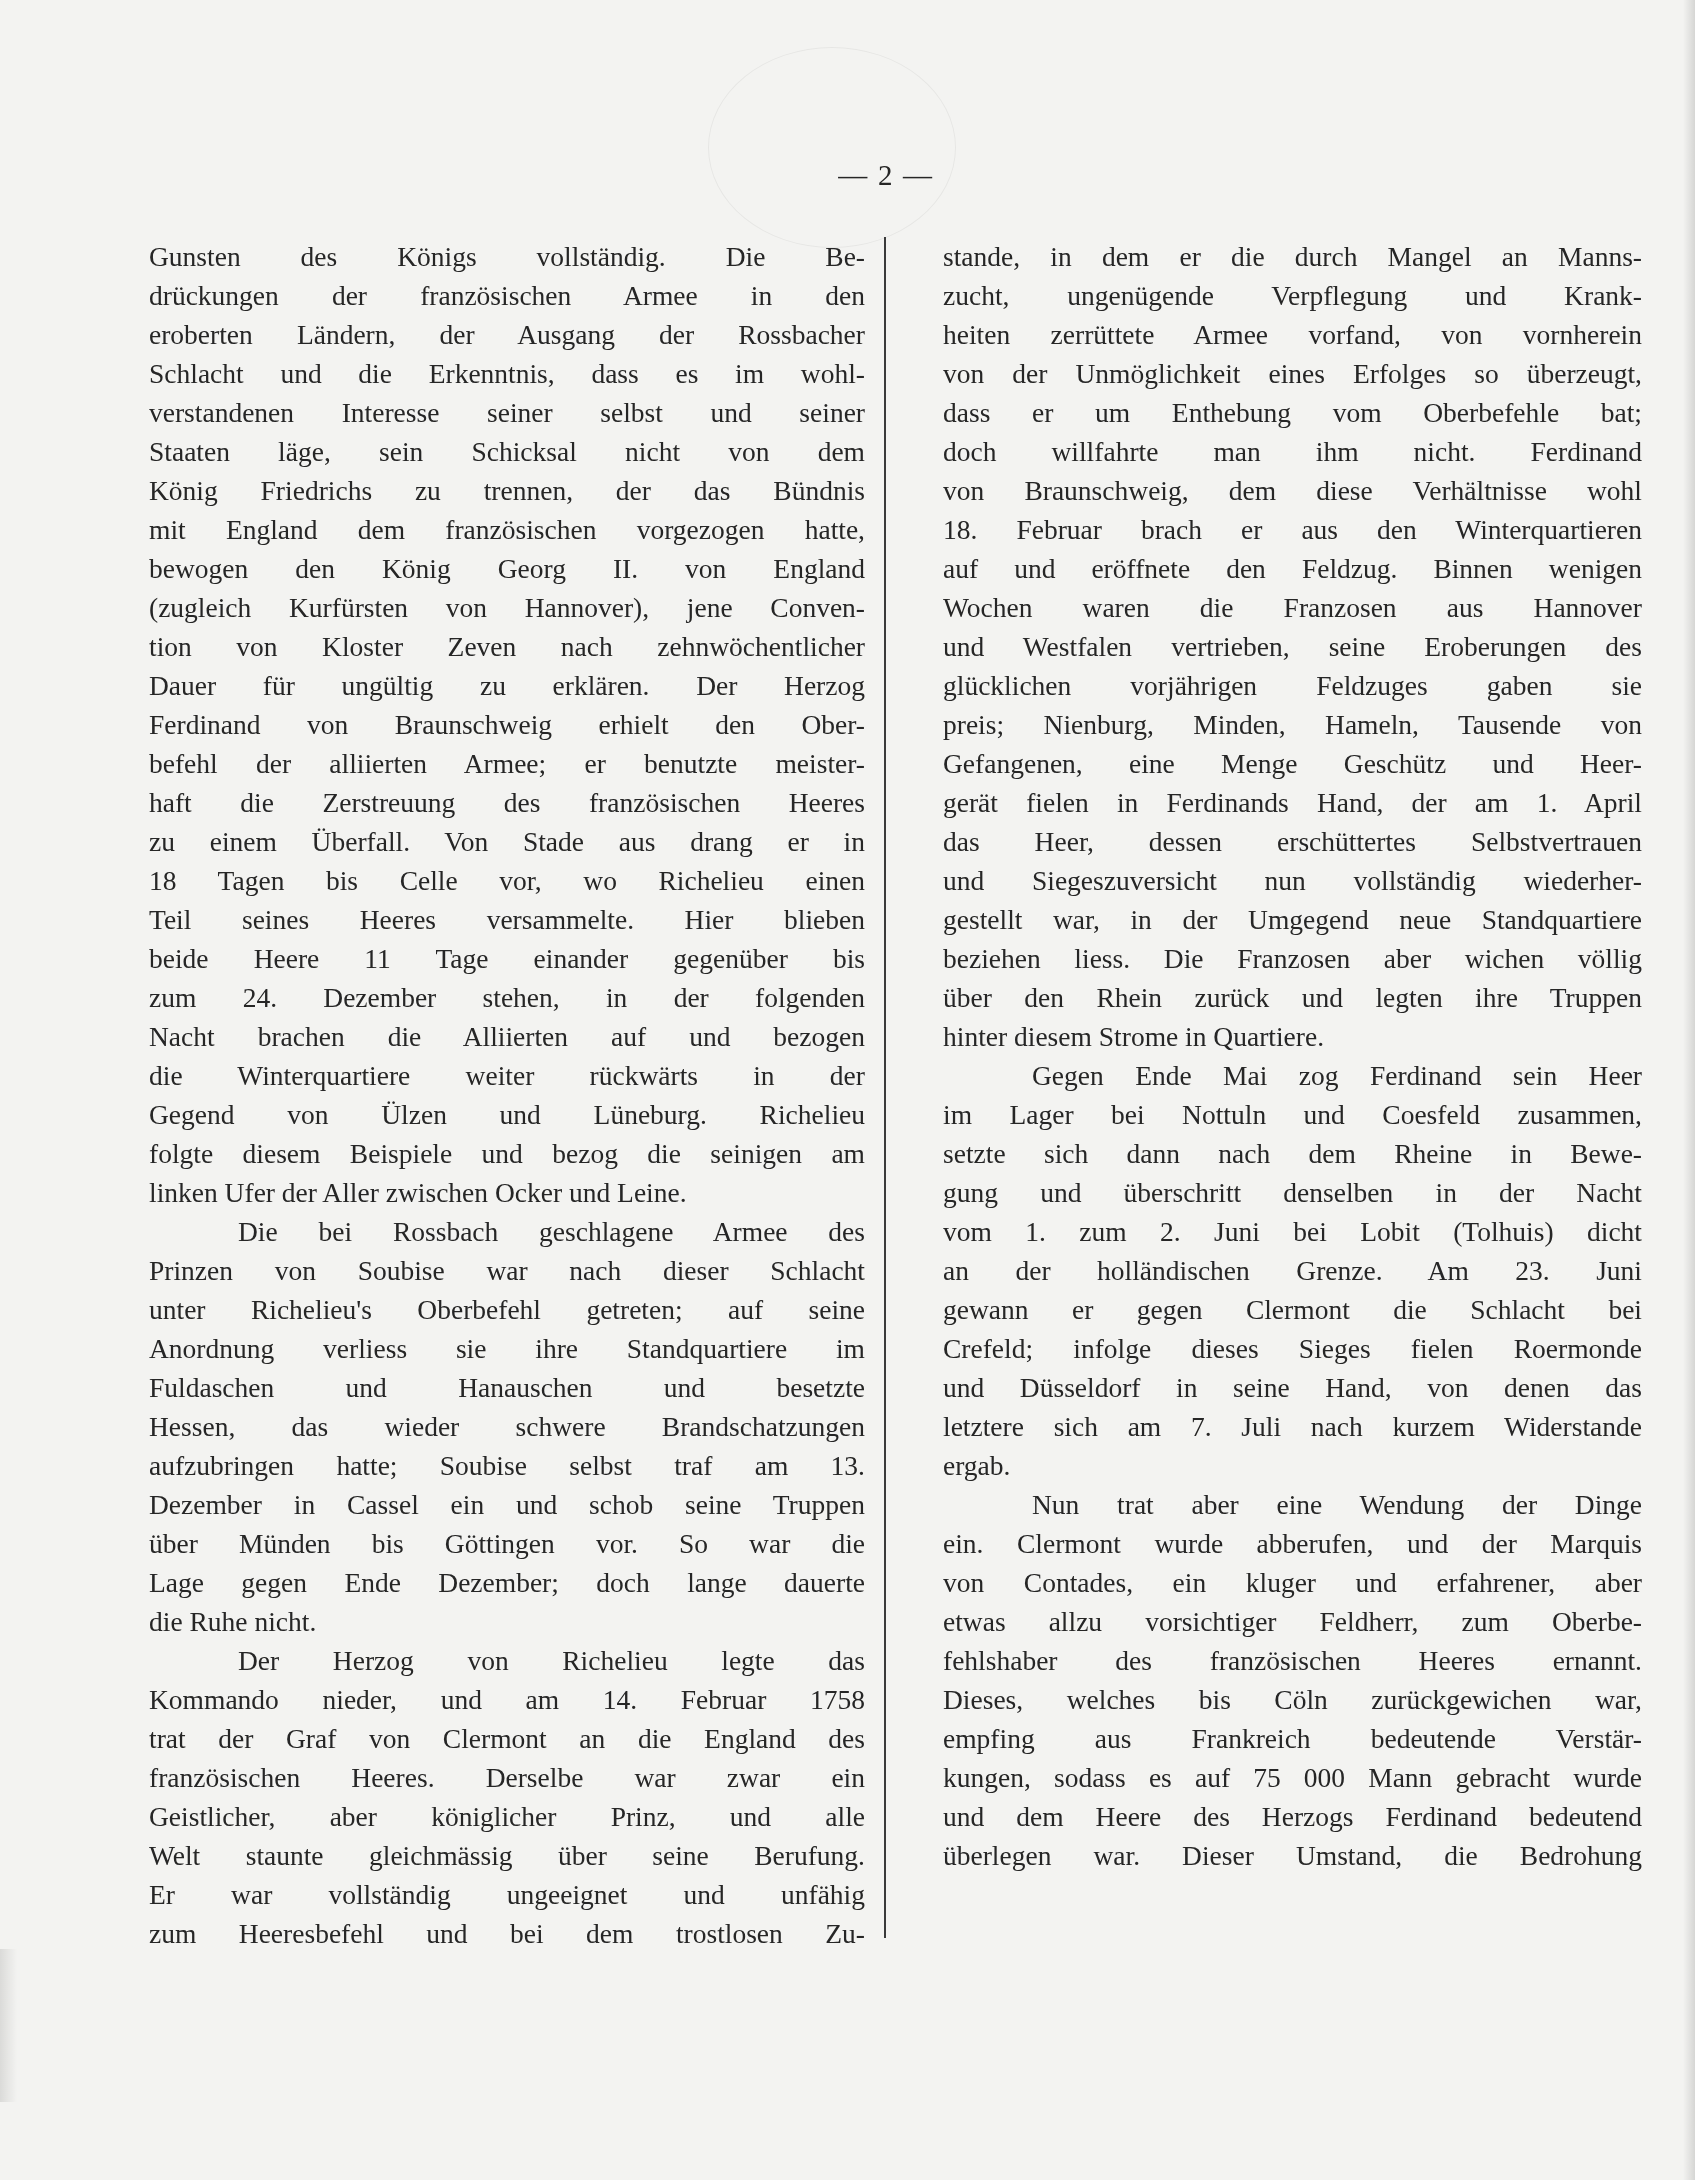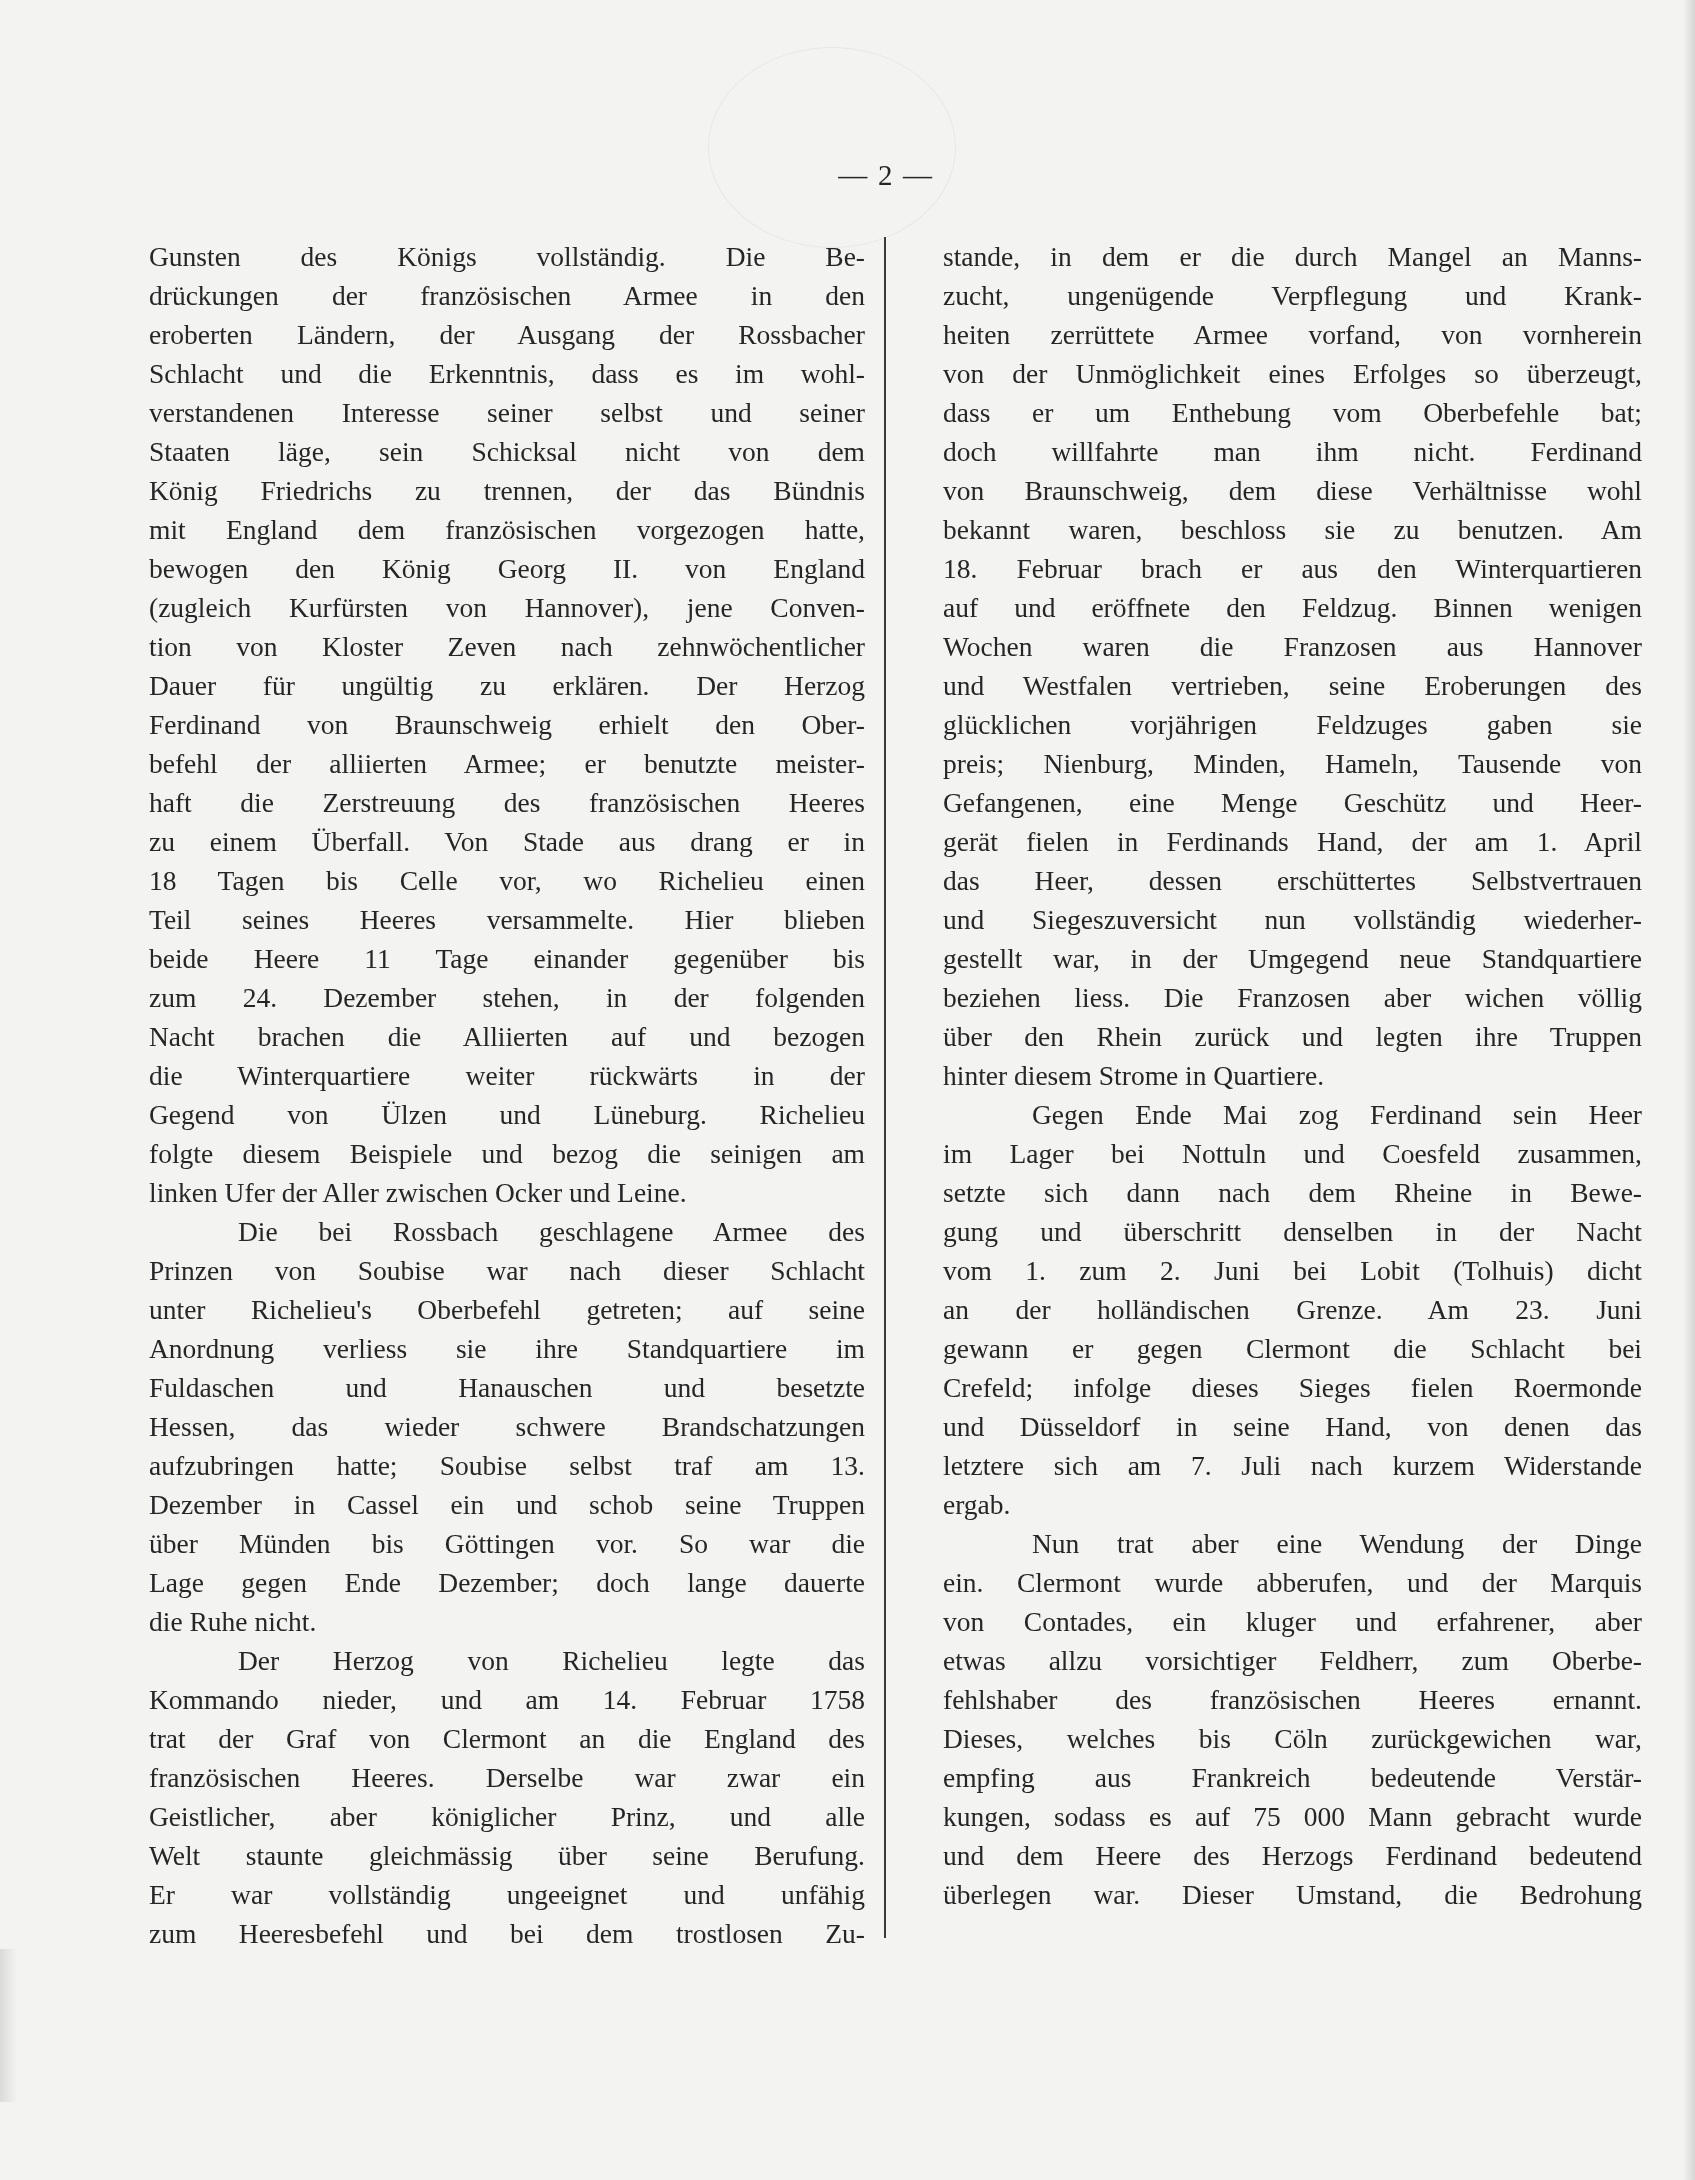--- a/index.html
+++ b/index.html
@@ -98,21 +98,20 @@
   </div>
 <div class="divider"></div>
 <div class="column col-right" id="col-right">
     <span class="line">stande, in dem er die durch Mangel an Manns-</span>
     <span class="line">zucht, ungenügende Verpflegung und Krank-</span>
     <span class="line">heiten zerrüttete Armee vorfand, von vornherein</span>
     <span class="line">von der Unmöglichkeit eines Erfolges so überzeugt,</span>
     <span class="line">dass er um Enthebung vom Oberbefehle bat;</span>
     <span class="line">doch willfahrte man ihm nicht. Ferdinand</span>
     <span class="line">von Braunschweig, dem diese Verhältnisse wohl</span>
-    <span class="line">bekannt waren, beschloss sie zu benutzen. Am</span>
     <span class="line">18. Februar brach er aus den Winterquartieren</span>
     <span class="line">auf und eröffnete den Feldzug. Binnen wenigen</span>
     <span class="line">Wochen waren die Franzosen aus Hannover</span>
     <span class="line">und Westfalen vertrieben, seine Eroberungen des</span>
     <span class="line">glücklichen vorjährigen Feldzuges gaben sie</span>
     <span class="line">preis; Nienburg, Minden, Hameln, Tausende von</span>
     <span class="line">Gefangenen, eine Menge Geschütz und Heer-</span>
     <span class="line">gerät fielen in Ferdinands Hand, der am 1. April</span>
     <span class="line">das Heer, dessen erschüttertes Selbstvertrauen</span>
     <span class="line">und Siegeszuversicht nun vollständig wiederher-</span>

